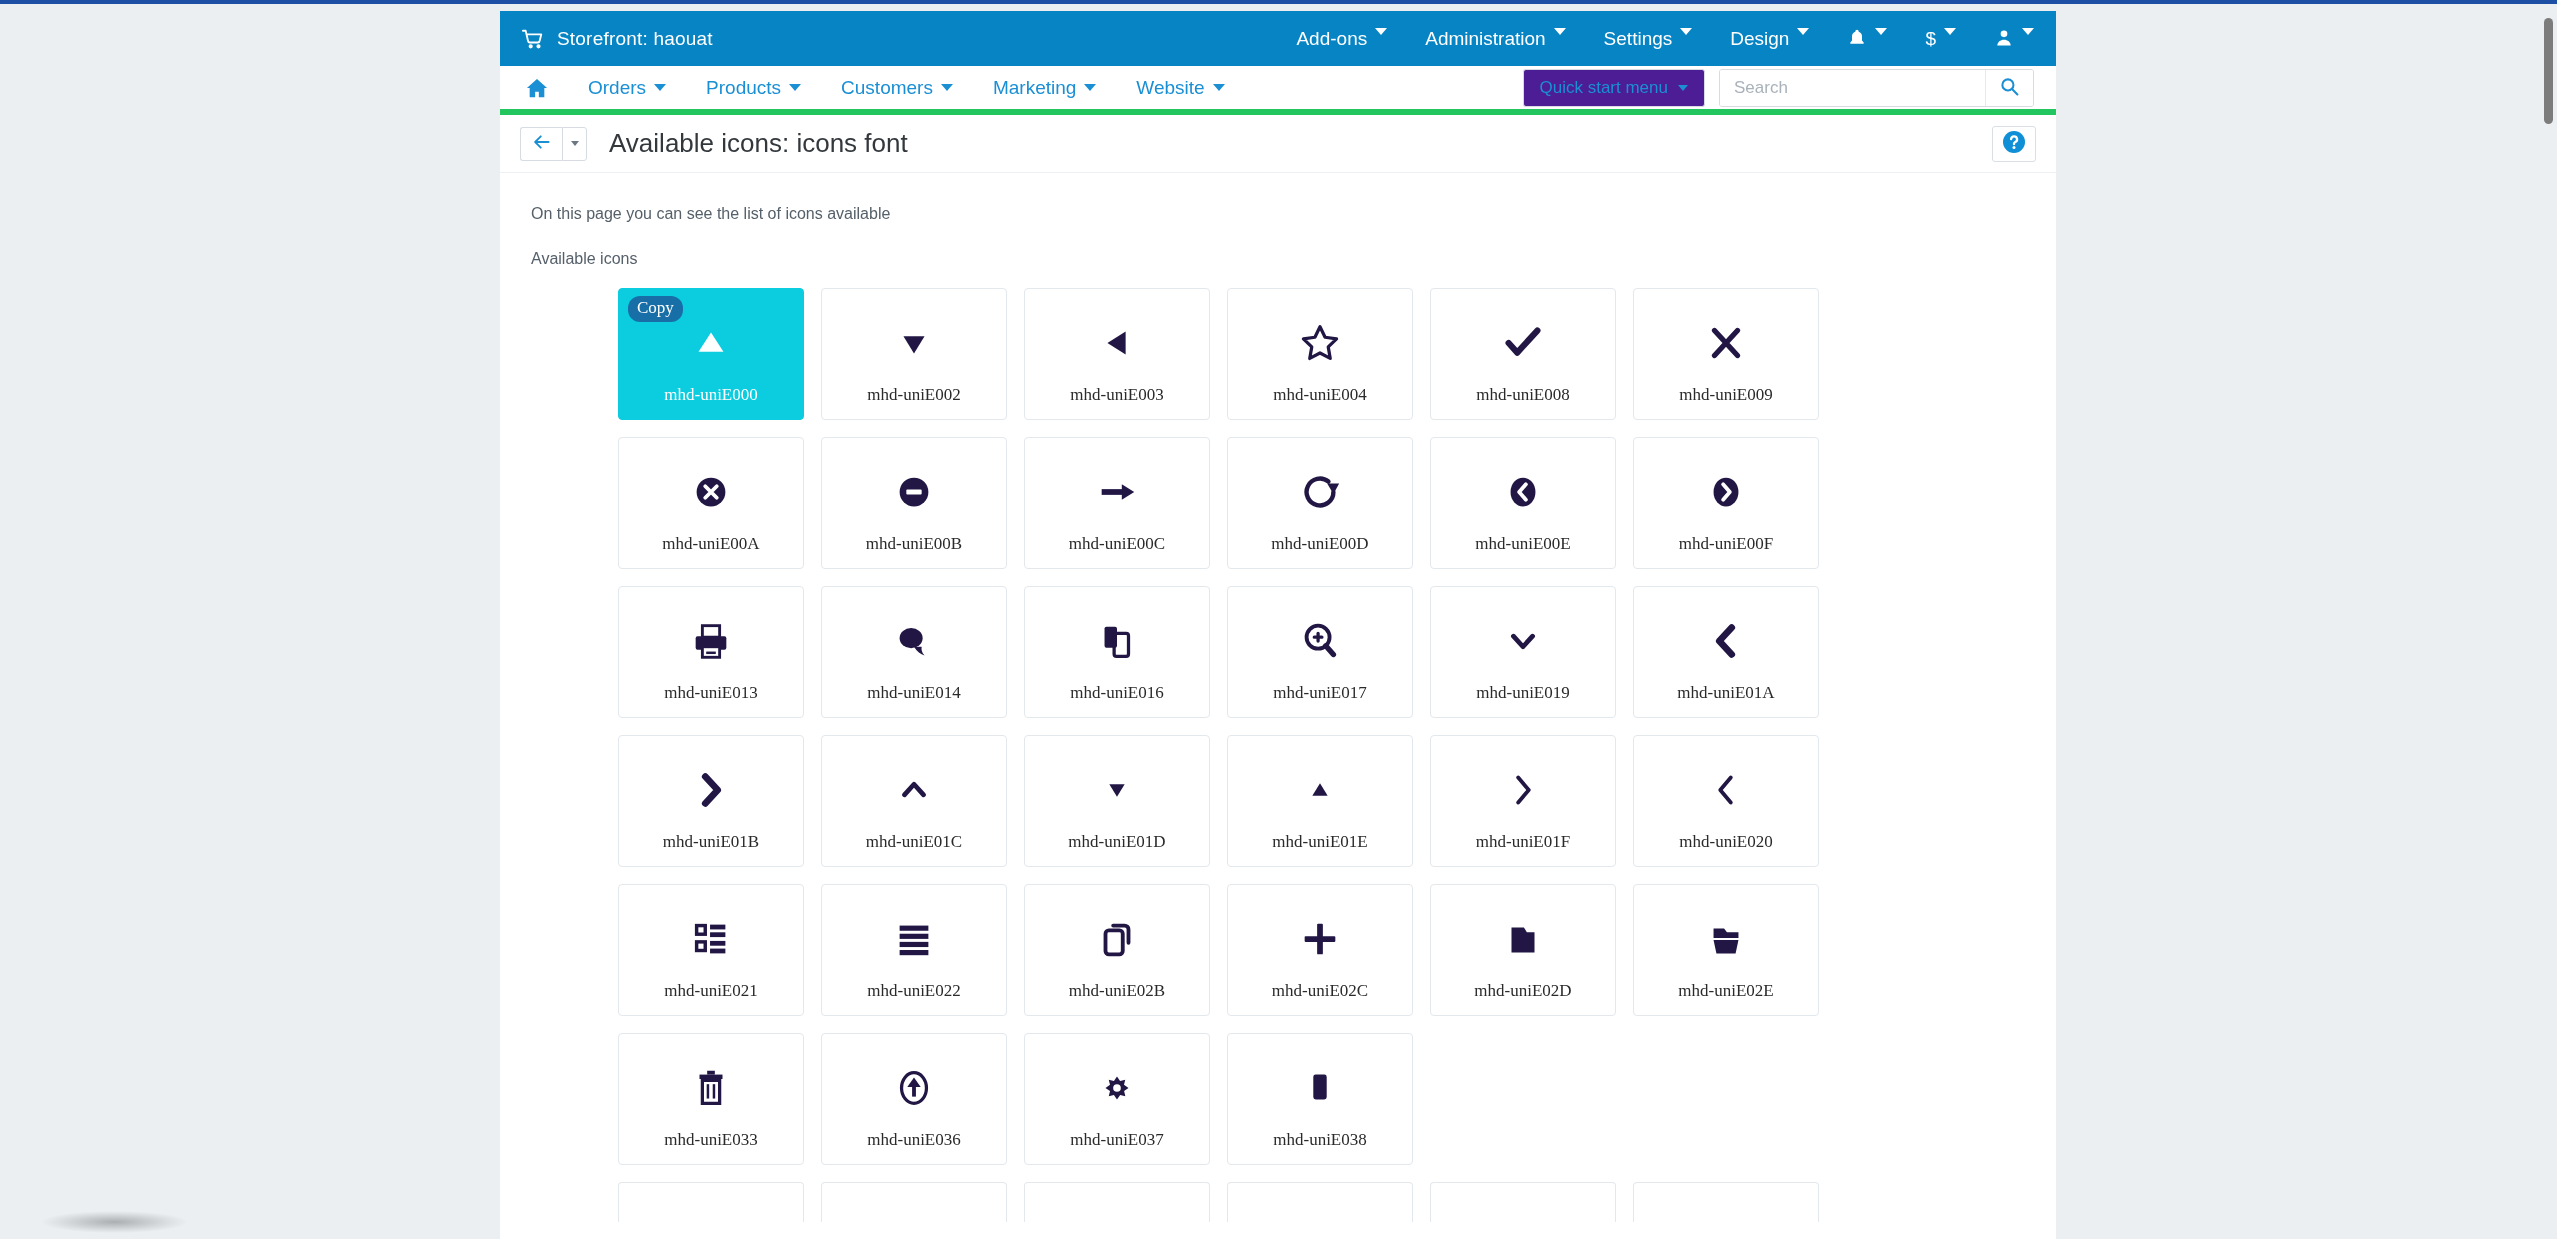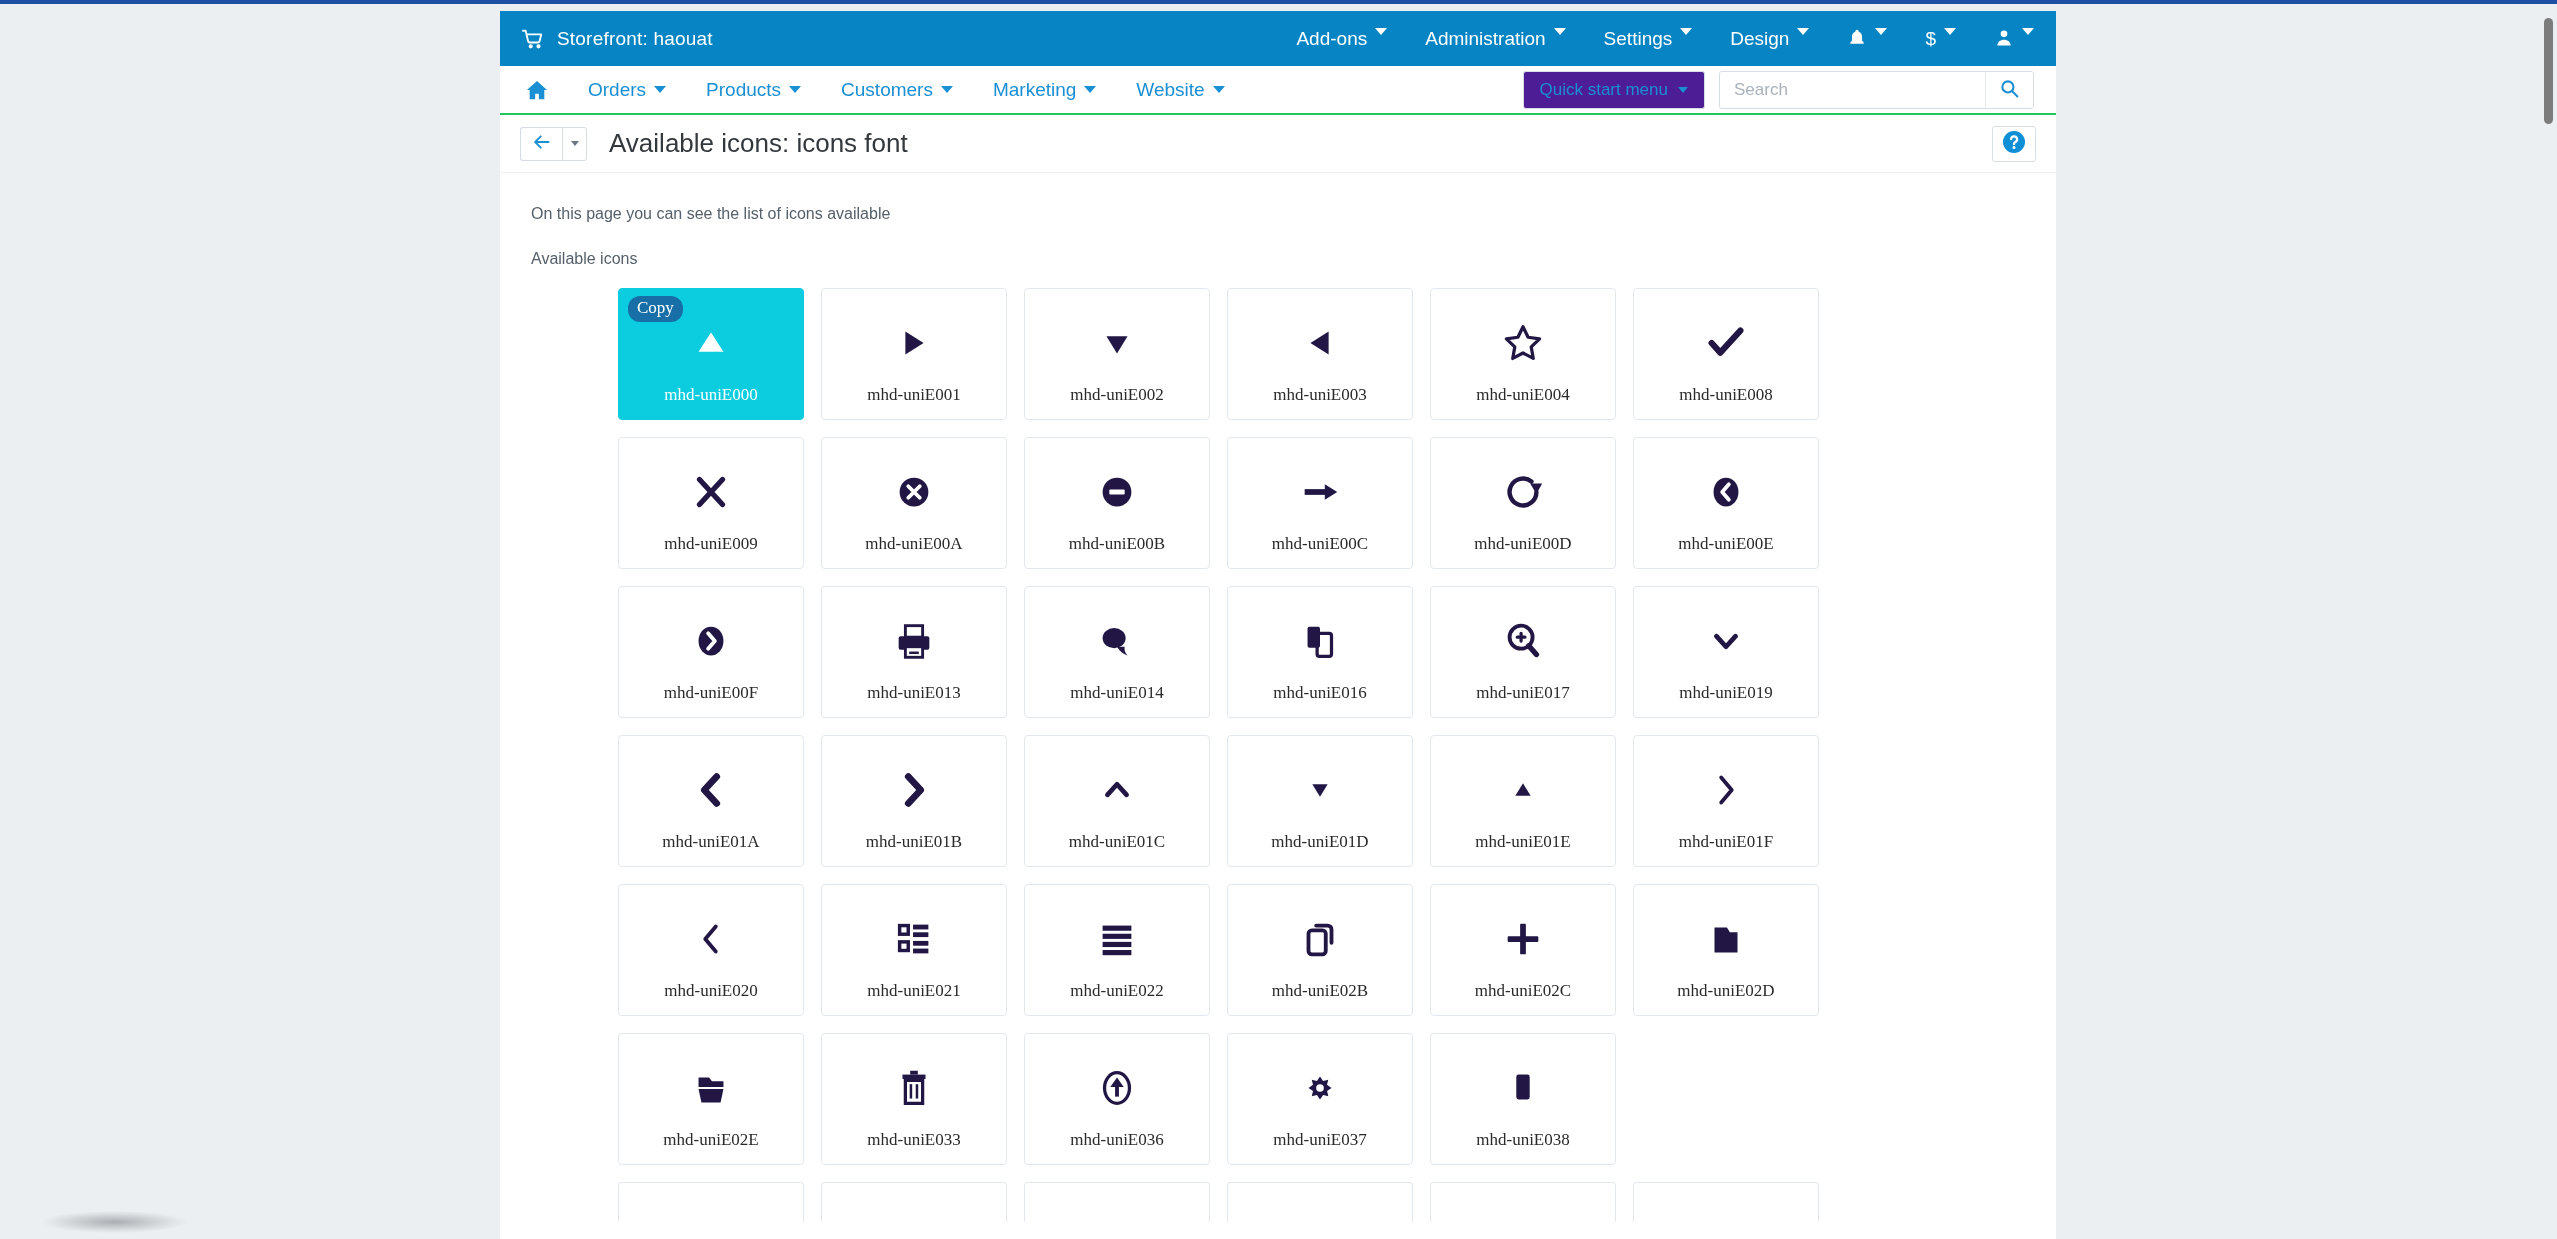--- a/index.html
+++ b/index.html
@@ -47,21 +47,21 @@
     width: 0; height: 0;
     border-left: 6px solid transparent; border-right: 6px solid transparent;
     border-top: 7px solid currentColor; display:inline-block;
   }
   .tb-icon { width: 20px; height: 22px; display:block; }
 
   
   .subnav {
     position: relative; height: 49px;
     background: #ffffff;
-    border-bottom: 2px solid #22c55e;
+    border-bottom: 6px solid #22c55e;
     display: flex; align-items: center;
     padding: 0 22px 0 26px;
   }
   .subnav-left { display:flex; align-items:center; gap: 40px; }
   .home-icon { width: 22px; height: 20px; display:block; }
   .nav-item {
     display:flex; align-items:center; gap: 8px;
     font-size: 19px; color: #1a8fd4; cursor: pointer; white-space: nowrap;
   }
   .nav-item .caret-d { border-top-color: #1a8fd4; }
@@ -343,28 +343,20 @@
             <div class="glyph">
               <svg viewBox="0 0 48 48" width="46" height="46" fill="currentColor">
                 <polygon points="24,13 37,33 11,33"></polygon>
               </svg>
             </div>
             <div class="lbl">mhd-uniE000</div>
           </div>
           <div class="icon-cell">
             <div class="glyph">
               <svg viewBox="0 0 48 48" width="46" height="46" fill="currentColor">
-                <polygon points="34,24 15,36 15,12"></polygon>
-              </svg>
-            </div>
-            <div class="lbl">mhd-uniE001</div>
-          </div>
-          <div class="icon-cell">
-            <div class="glyph">
-              <svg viewBox="0 0 48 48" width="46" height="46" fill="currentColor">
                 <polygon points="24,35 35,17 13,17"></polygon>
               </svg>
             </div>
             <div class="lbl">mhd-uniE002</div>
           </div>
           <div class="icon-cell">
             <div class="glyph">
               <svg viewBox="0 0 48 48" width="46" height="46" fill="currentColor">
                 <polygon points="14,24 33,12 33,36"></polygon>
               </svg>

